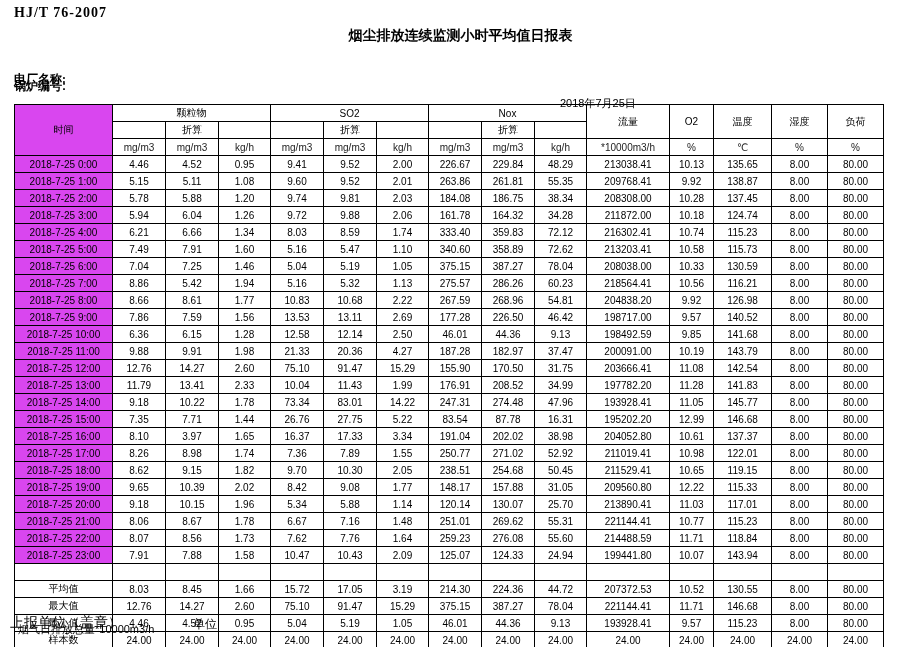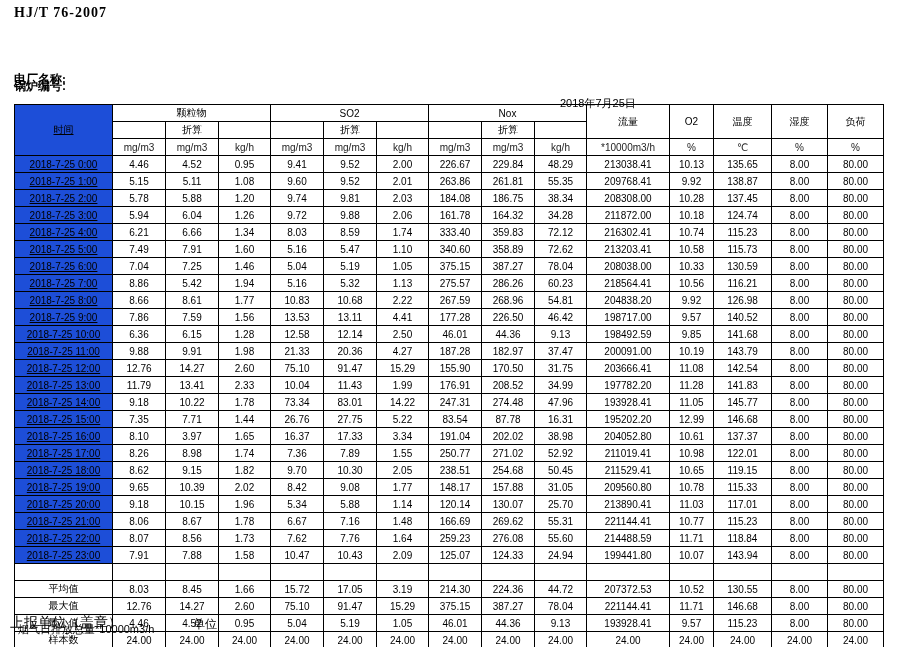--- a/index.html
+++ b/index.html
@@ -22,33 +22,34 @@
     border:1px solid #000;
     font-size:10px;
     text-align:center;
     vertical-align:middle;
     padding:0;
     height:16px;
     font-weight:normal;
   }
   .hdr-group{height:17px;}
   .unit-row td{height:16px;color:#222;}
-  .time-cell{background:#1d4ed8;text-decoration:underline;}
+  .time-cell{background:#d946ef;}
   .blank-row td{height:9px;border-left:1px solid #000;border-right:1px solid #000;border-top:1px solid #000;border-bottom:1px solid #000;}
   .sum-label{text-align:right;padding-right:6px;font-size:10px;}
   .footer1{position:absolute;left:18px;top:598px;font-size:11px;margin-top:24px;}
   .footer2{position:absolute;left:10px;top:614px;font-size:14px;}
   .footer3{position:absolute;left:193px;top:616px;font-size:12px;}
 </style>
 </head>
 <body>
 
 <div class="page">
 
   <div class="std-code">HJ/T  76-2007</div>
+  <div class="doc-title">烟尘排放连续监测小时平均值日报表</div>
   <div class="meta plant">电厂名称:</div>
   <div class="meta boiler">锅炉编号:</div>
   <div class="date">2018年7月25日</div>
 
   <table class="main">
     <colgroup>
       <col style="width:98px">
         <col style="width:53px">
         <col style="width:53px">
         <col style="width:52px">
@@ -260,21 +261,21 @@
           <td>8.00</td>
           <td>80.00</td>
         </tr>
       <tr>
           <td class="time-cell">2018-7-25 9:00</td>
           <td>7.86</td>
           <td>7.59</td>
           <td>1.56</td>
           <td>13.53</td>
           <td>13.11</td>
-          <td>4.41</td>
+          <td>2.69</td>
           <td>177.28</td>
           <td>226.50</td>
           <td>46.42</td>
           <td>198717.00</td>
           <td>9.57</td>
           <td>140.52</td>
           <td>8.00</td>
           <td>80.00</td>
         </tr>
       <tr>
@@ -435,21 +436,21 @@
           <td>9.65</td>
           <td>10.39</td>
           <td>2.02</td>
           <td>8.42</td>
           <td>9.08</td>
           <td>1.77</td>
           <td>148.17</td>
           <td>157.88</td>
           <td>31.05</td>
           <td>209560.80</td>
-          <td>10.78</td>
+          <td>12.22</td>
           <td>115.33</td>
           <td>8.00</td>
           <td>80.00</td>
         </tr>
       <tr>
           <td class="time-cell">2018-7-25 20:00</td>
           <td>9.18</td>
           <td>10.15</td>
           <td>1.96</td>
           <td>5.34</td>
@@ -465,21 +466,21 @@
           <td>80.00</td>
         </tr>
       <tr>
           <td class="time-cell">2018-7-25 21:00</td>
           <td>8.06</td>
           <td>8.67</td>
           <td>1.78</td>
           <td>6.67</td>
           <td>7.16</td>
           <td>1.48</td>
-          <td>166.69</td>
+          <td>251.01</td>
           <td>269.62</td>
           <td>55.31</td>
           <td>221144.41</td>
           <td>10.77</td>
           <td>115.23</td>
           <td>8.00</td>
           <td>80.00</td>
         </tr>
       <tr>
           <td class="time-cell">2018-7-25 22:00</td>

